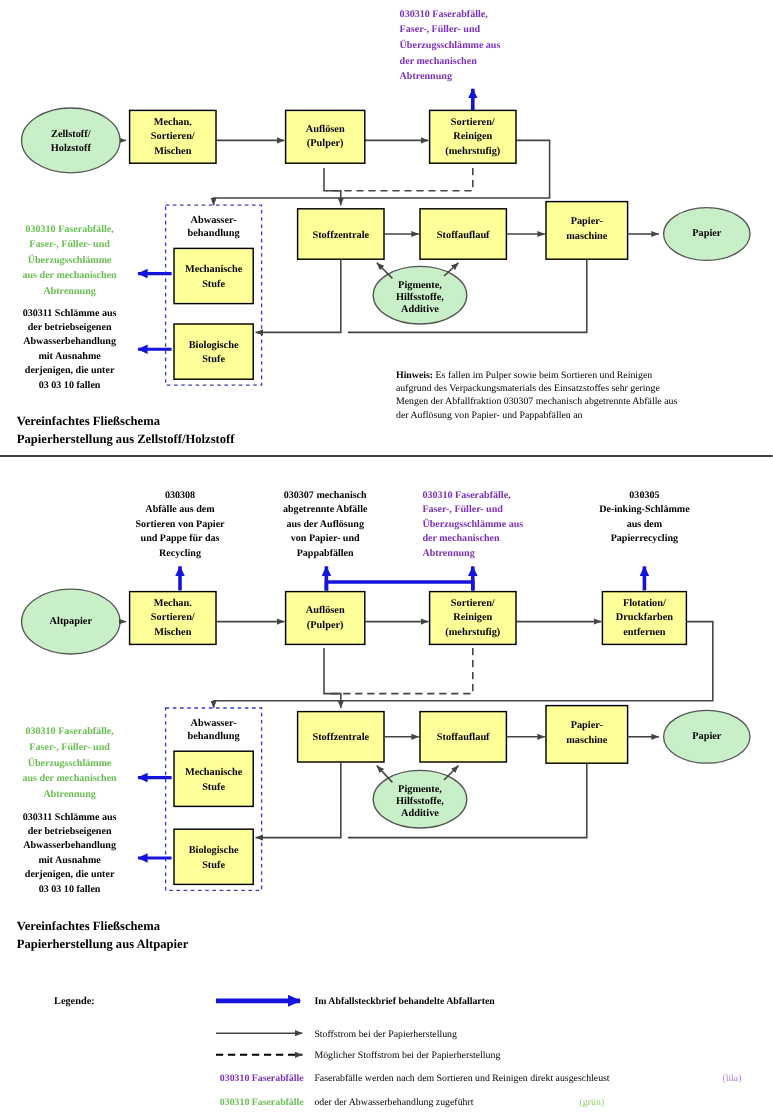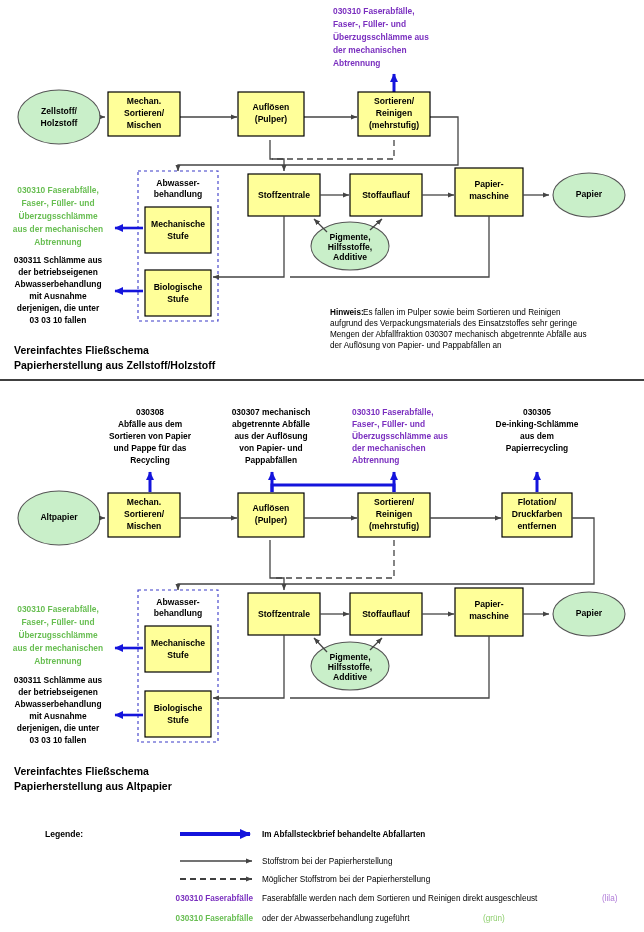--- a/index.html
+++ b/index.html
@@ -1,17 +1,17 @@
 <!DOCTYPE html>
 <html><head>
 <meta charset="utf-8">
 <style>
   html,body{margin:0;padding:0;background:#ffffff;}
   body{width:644px;height:932px;overflow:hidden;font-family:"Liberation Sans","DejaVu Sans",sans-serif;}
-  #stage{position:relative;width:644px;height:932px;}
+  #stage{position:relative;width:644px;height:932px;font-family:Liberation Serif, serif;}
   svg#canvas{position:absolute;left:0;top:0;width:644px;height:932px;}
   .nodeLabel{font-weight:bold;font-size:8.6px;fill:#000;text-anchor:middle;dominant-baseline:middle;}
   .boxTitle{font-weight:bold;font-size:8.6px;fill:#000;text-anchor:middle;}
   .wasteLila{font-weight:bold;font-size:8.4px;fill:#7A2FBF;}
   .wasteGreen{font-weight:bold;font-size:8.4px;fill:#68BE52;}
   .wasteBlack{font-weight:bold;font-size:8.4px;fill:#000;}
   .capTitle{font-weight:bold;font-size:10.5px;fill:#000;}
   .hint{font-size:8.2px;fill:#000;}
   .hintBold{font-size:8.2px;fill:#000;font-weight:bold;}
   .legLabel{font-weight:bold;font-size:8.6px;fill:#000;}

